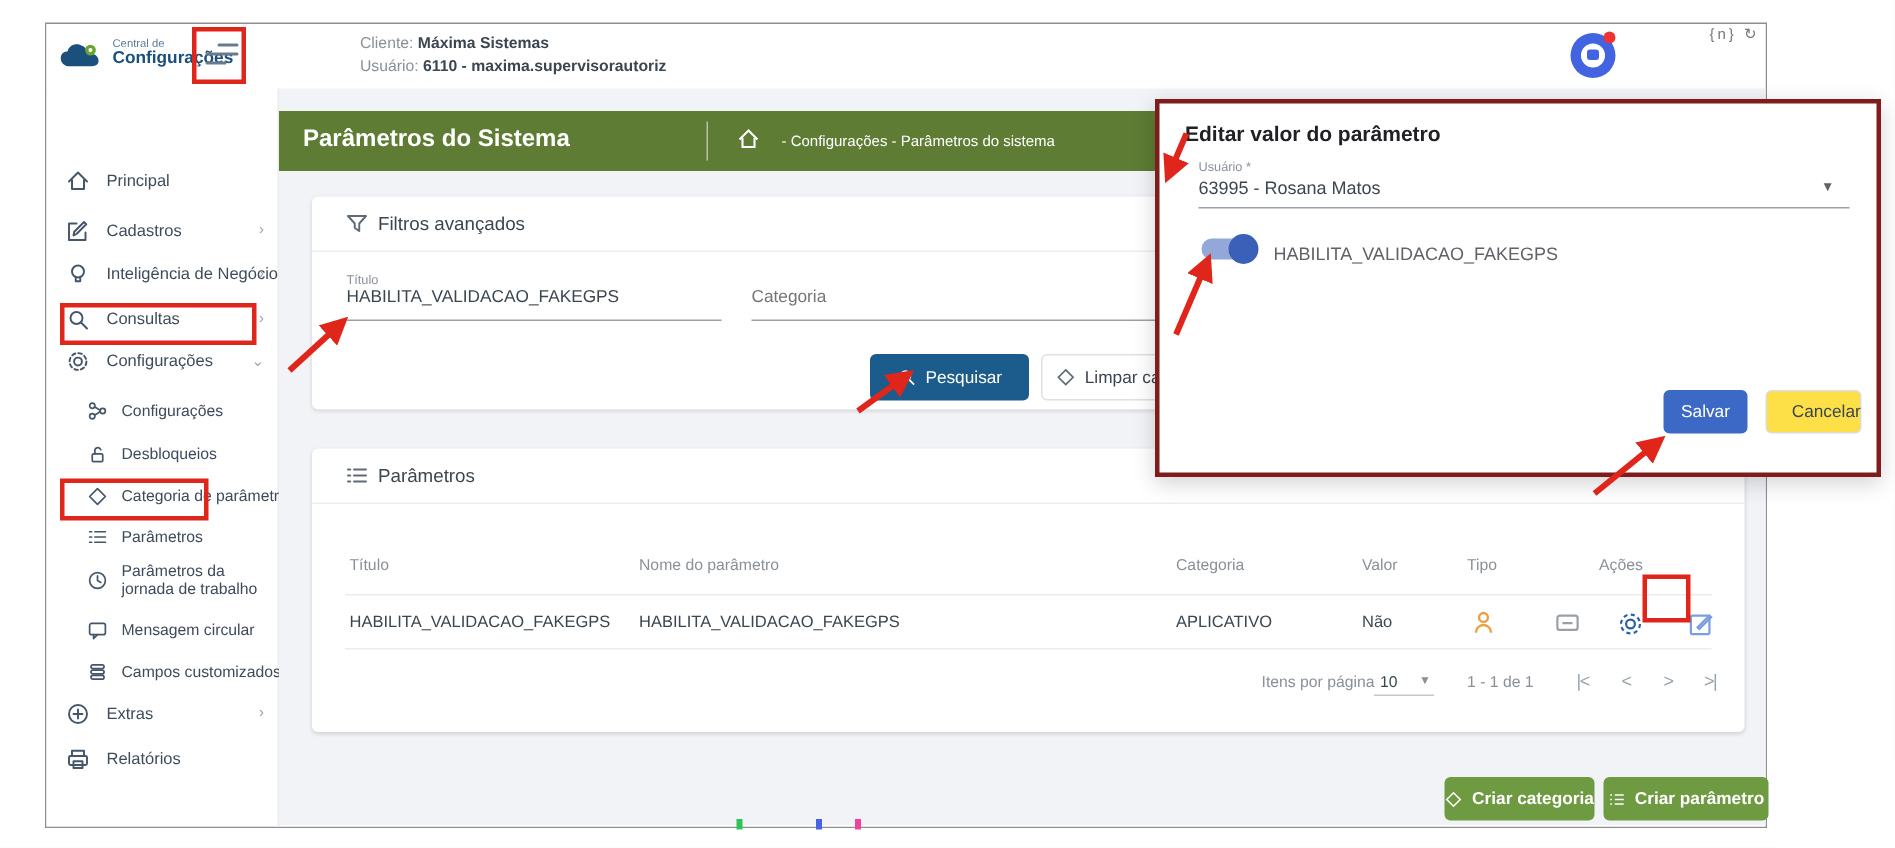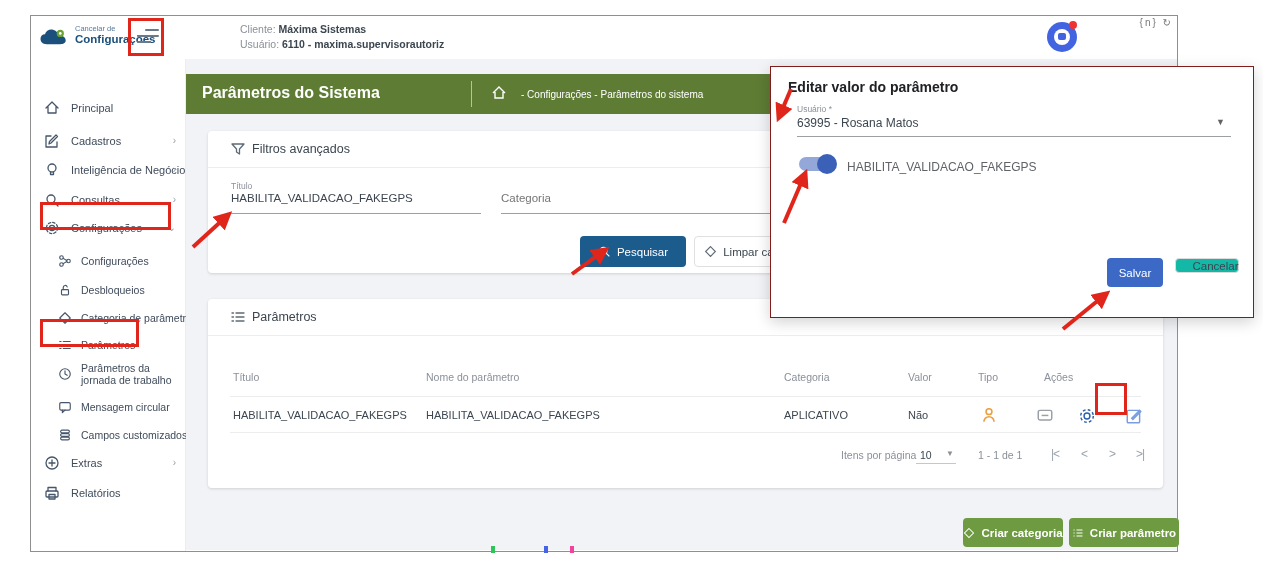--- a/index.html
+++ b/index.html
@@ -30,21 +30,21 @@
   #chat-icon .bubble { position:absolute; left:11px; top:11px; width:8px; height:7px;
                        background:#4264e0; border-radius:2px; }
   #chat-icon .badge { position:absolute; right:0px; top:-1px; width:8px; height:8px;
                       background:#e33; border-radius:50%; }
   #overlay-glyphs { position:absolute; right:4px; top:1px; font-size:10px; color:#777; letter-spacing:2px; }
 
   
   #sidebar { position:absolute; left:0; top:43px; width:155px; bottom:0; background:#fff;
              border-right:1px solid #ececec; }
   .side-item { position:absolute; left:0; width:155px; height:26px; cursor:pointer;
-               color:#3f4b5b; font-size:11px; }
+               color:#3f4b5b; font-size:11px;margin-top:13px; }
   .side-item .icon { position:absolute; left:13px; top:4px; width:16px; height:16px; }
   .side-item .lbl { position:absolute; left:40px; top:6px; white-space:nowrap; }
   .side-item.sub .icon { left:27px; width:14px; height:14px; top:5px; }
   .side-item.sub .lbl { left:50px; font-size:10.5px; }
   .side-item .chev { position:absolute; right:10px; top:6px; color:#9aa3ad; font-size:10px; }
   .two-line .lbl { line-height:12px; top:1px; }
   .icon svg { stroke:#46566a; fill:none; stroke-width:1.3; stroke-linecap:round; stroke-linejoin:round; }
 
   
   #content { position:absolute; left:155px; top:43px; right:0; bottom:0; background:#fff; }
@@ -87,54 +87,54 @@
   .pag-txt { position:absolute; font-size:10.5px; color:#8a9099; white-space:nowrap; }
   .pag-nav { position:absolute; font-size:12px; color:#9aa3ad; cursor:pointer; letter-spacing:-1px; }
 
   .green-btn { background:#6e9a41; color:#fff; font-weight:bold; height:29px; border-radius:4px; }
   .green-btn svg { stroke:#fff; }
   #btn-criar-cat { left:777px; top:459px; width:100px; }
   #btn-criar-par { left:883px; top:459px; width:110px; }
 
   
   #modal { position:absolute; left:770px; top:66px; width:484px; height:252px; background:#fff;
-           border:1px solid #7f1d1d; box-shadow:0 4px 14px rgba(0,0,0,.18); z-index:50; }
+           border:3px solid #7f1d1d; box-shadow:0 4px 14px rgba(0,0,0,.18); z-index:50; }
   #modal-title { position:absolute; left:17px; top:12px; font-size:14px; font-weight:bold; color:#202124; }
   #modal-user-label { position:absolute; left:26px; top:37px; font-size:8.5px; color:#8a9099; }
   #modal-user-value { position:absolute; left:26px; top:49px; font-size:12px; color:#3c4650; cursor:pointer; }
   #modal-user-line { position:absolute; left:26px; top:69px; width:434px; height:1px; background:#9aa0a6; }
   #modal-user-caret { position:absolute; right:28px; top:50px; font-size:9px; color:#5f6368; }
   #toggle { position:absolute; left:28px; top:90px; width:36px; height:14px; background:#93a8d9;
             border-radius:7px; cursor:pointer; }
   #toggle .thumb { position:absolute; right:-2px; top:-3px; width:20px; height:20px;
                    background:#3a60b8; border-radius:50%; }
   #toggle-label { position:absolute; left:76px; top:93px; font-size:12px; color:#5f6368; }
   #btn-salvar { left:336px; top:191px; width:56px; height:29px; background:#3c69c6; color:#fff; }
-  #btn-cancelar { left:404px; top:191px; width:64px; height:15px; background:#14b8a6; color:#3c4650;
+  #btn-cancelar { left:404px; top:191px; width:64px; height:29px; background:#fde047; color:#3c4650;
                   border:1px solid #dcdcdc;padding-left:17px; }
 
   
   .red-box { position:absolute; border:3px solid #e0251b; z-index:60; pointer-events:none; }
   #arrows { position:absolute; left:0; top:0; width:1263px; height:565px; z-index:70; pointer-events:none; }
   .dot { position:absolute; width:4px; height:7px; z-index:80; }
 </style>
 </head>
 <body>
 
 <div id="window">
 
   <div id="header">
     <div id="logo">
       <svg class="cloud" viewBox="0 0 32 20">
         <path d="M8 18 C3 18 1 15 1 12 C1 9 3 7 6 7 C7 3 11 1 15 2 C19 3 21 6 21 9 C25 8 29 10 29 14 C29 17 26 18 23 18 Z" fill="#1b4f7c" stroke="none"></path>
         <circle cx="23" cy="6" r="4" fill="#6aa32e" stroke="none"></circle>
         <circle cx="23" cy="6" r="1.5" fill="#fff" stroke="none"></circle>
       </svg>
       <div class="logo-text">
-        <div class="logo-line1">Cancelar de</div>
+        <div class="logo-line1">Central de</div>
         <div class="logo-line2">Configurações</div>
       </div>
     </div>
     <div id="hamburger">
       <span style="left:10px; top:5px; width:14px;"></span>
       <span style="left:2px; top:11px; width:22px;"></span>
       <span style="left:2px; top:17px; width:14px;"></span>
     </div>
     <div class="hdr-left">
       <div><span class="hdr-label">Cliente:</span> <span class="hdr-val">Máxima Sistemas</span></div>
@@ -299,21 +299,21 @@
         <span class="icon"><svg viewBox="0 0 16 16">
               <path d="M2 4 H3.5 M6 4 H14 M2 8 H3.5 M6 8 H14 M2 12 H3.5 M6 12 H14"></path>
             </svg></span>
         <span class="card-title">Parâmetros</span>
       </div>
       <div class="th" style="left:25px;  top:72px">Título</div>
       <div class="th" style="left:218px; top:72px">Nome do parâmetro</div>
       <div class="th" style="left:576px; top:72px">Categoria</div>
       <div class="th" style="left:700px; top:72px">Valor</div>
       <div class="th" style="left:770px; top:72px">Tipo</div>
-      <div class="th" style="left:836px; top:72px">Ações</div>
+      <div class="th" style="left:858px; top:72px">Ações</div>
       <div class="row-line" style="top:97px"></div>
       <div class="td" style="left:25px;  top:110px">HABILITA_VALIDACAO_FAKEGPS</div>
       <div class="td" style="left:218px; top:110px">HABILITA_VALIDACAO_FAKEGPS</div>
       <div class="td" style="left:576px; top:110px">APLICATIVO</div>
       <div class="td" style="left:700px; top:110px">Não</div>
       <span class="action-icon" style="left:772px; top:107px">
         <svg viewBox="0 0 16 16" style="stroke:#eb9f3f; fill:none; stroke-width:1.4">
             <circle cx="8" cy="5" r="2.6"></circle>
             <path d="M3.5 14 A4.5 4.5 0 0 1 12.5 14"></path>
           </svg></span>

